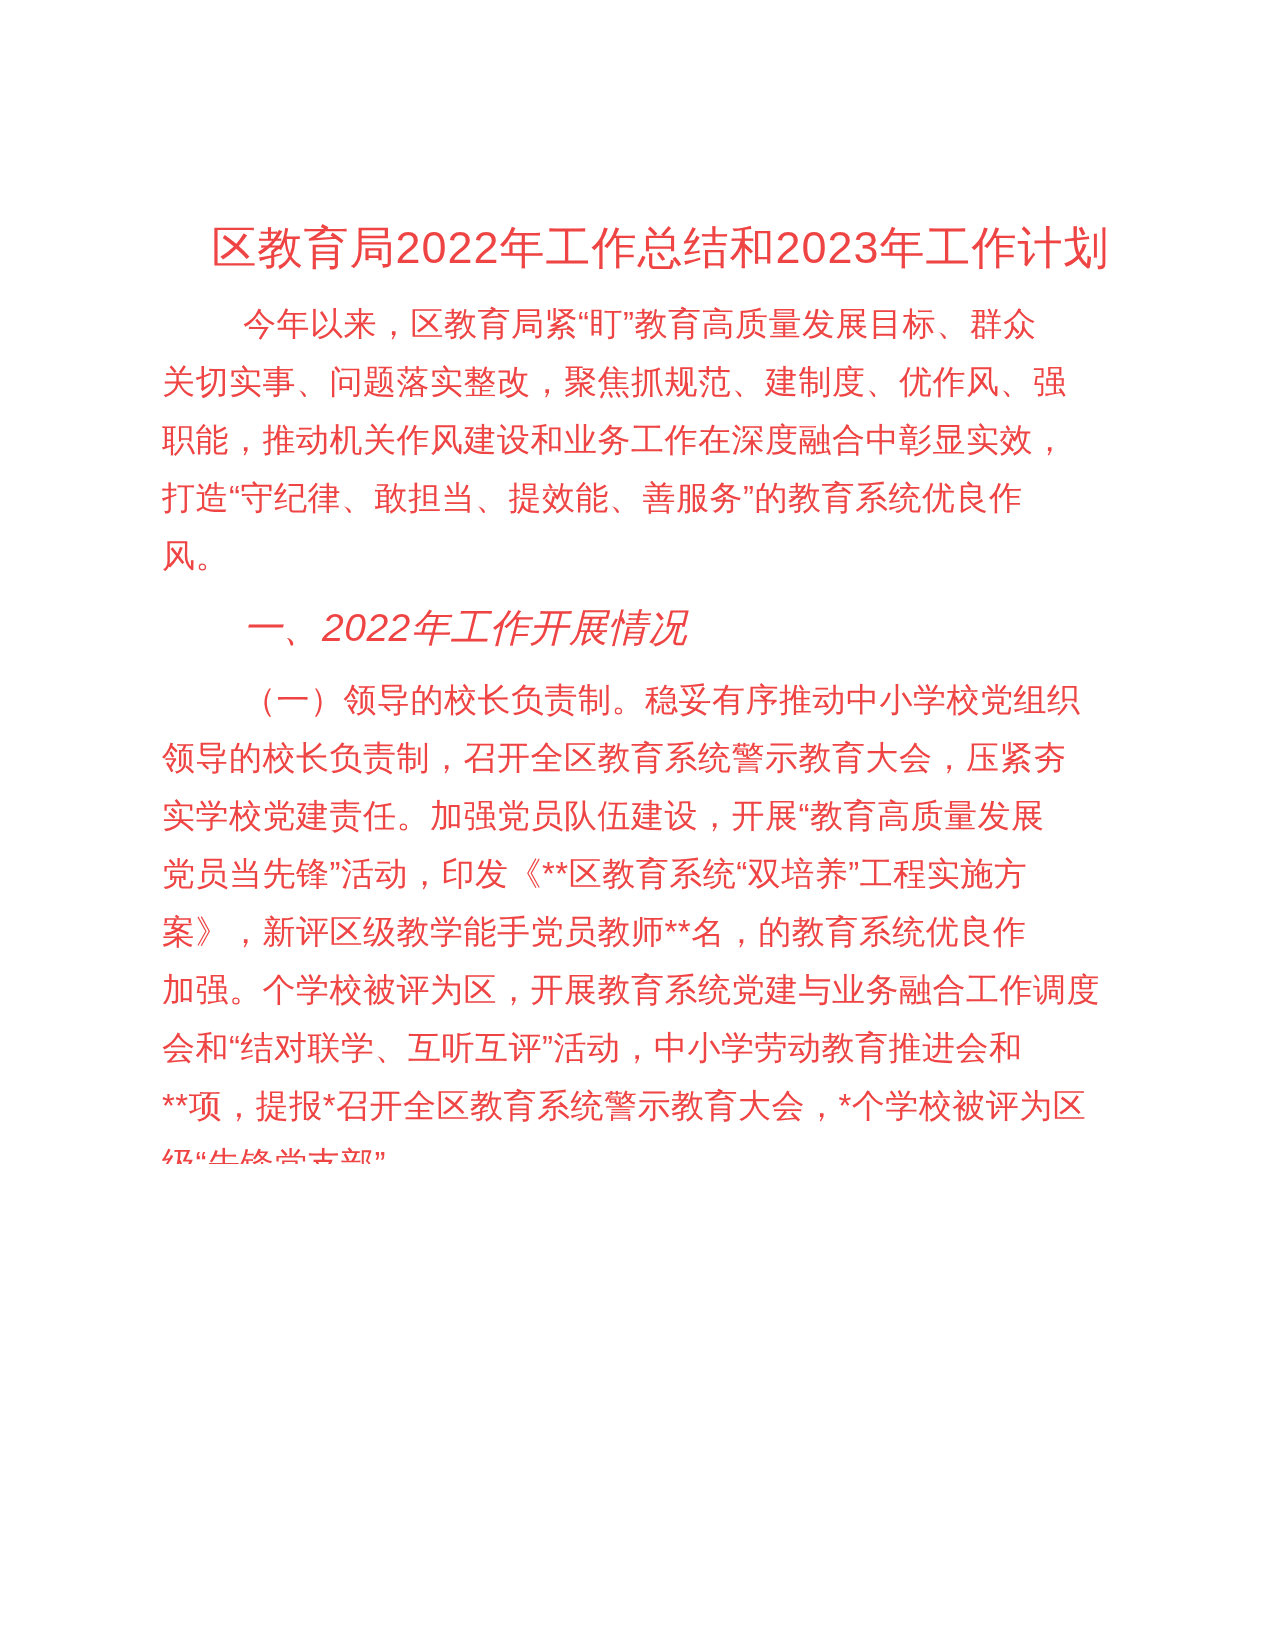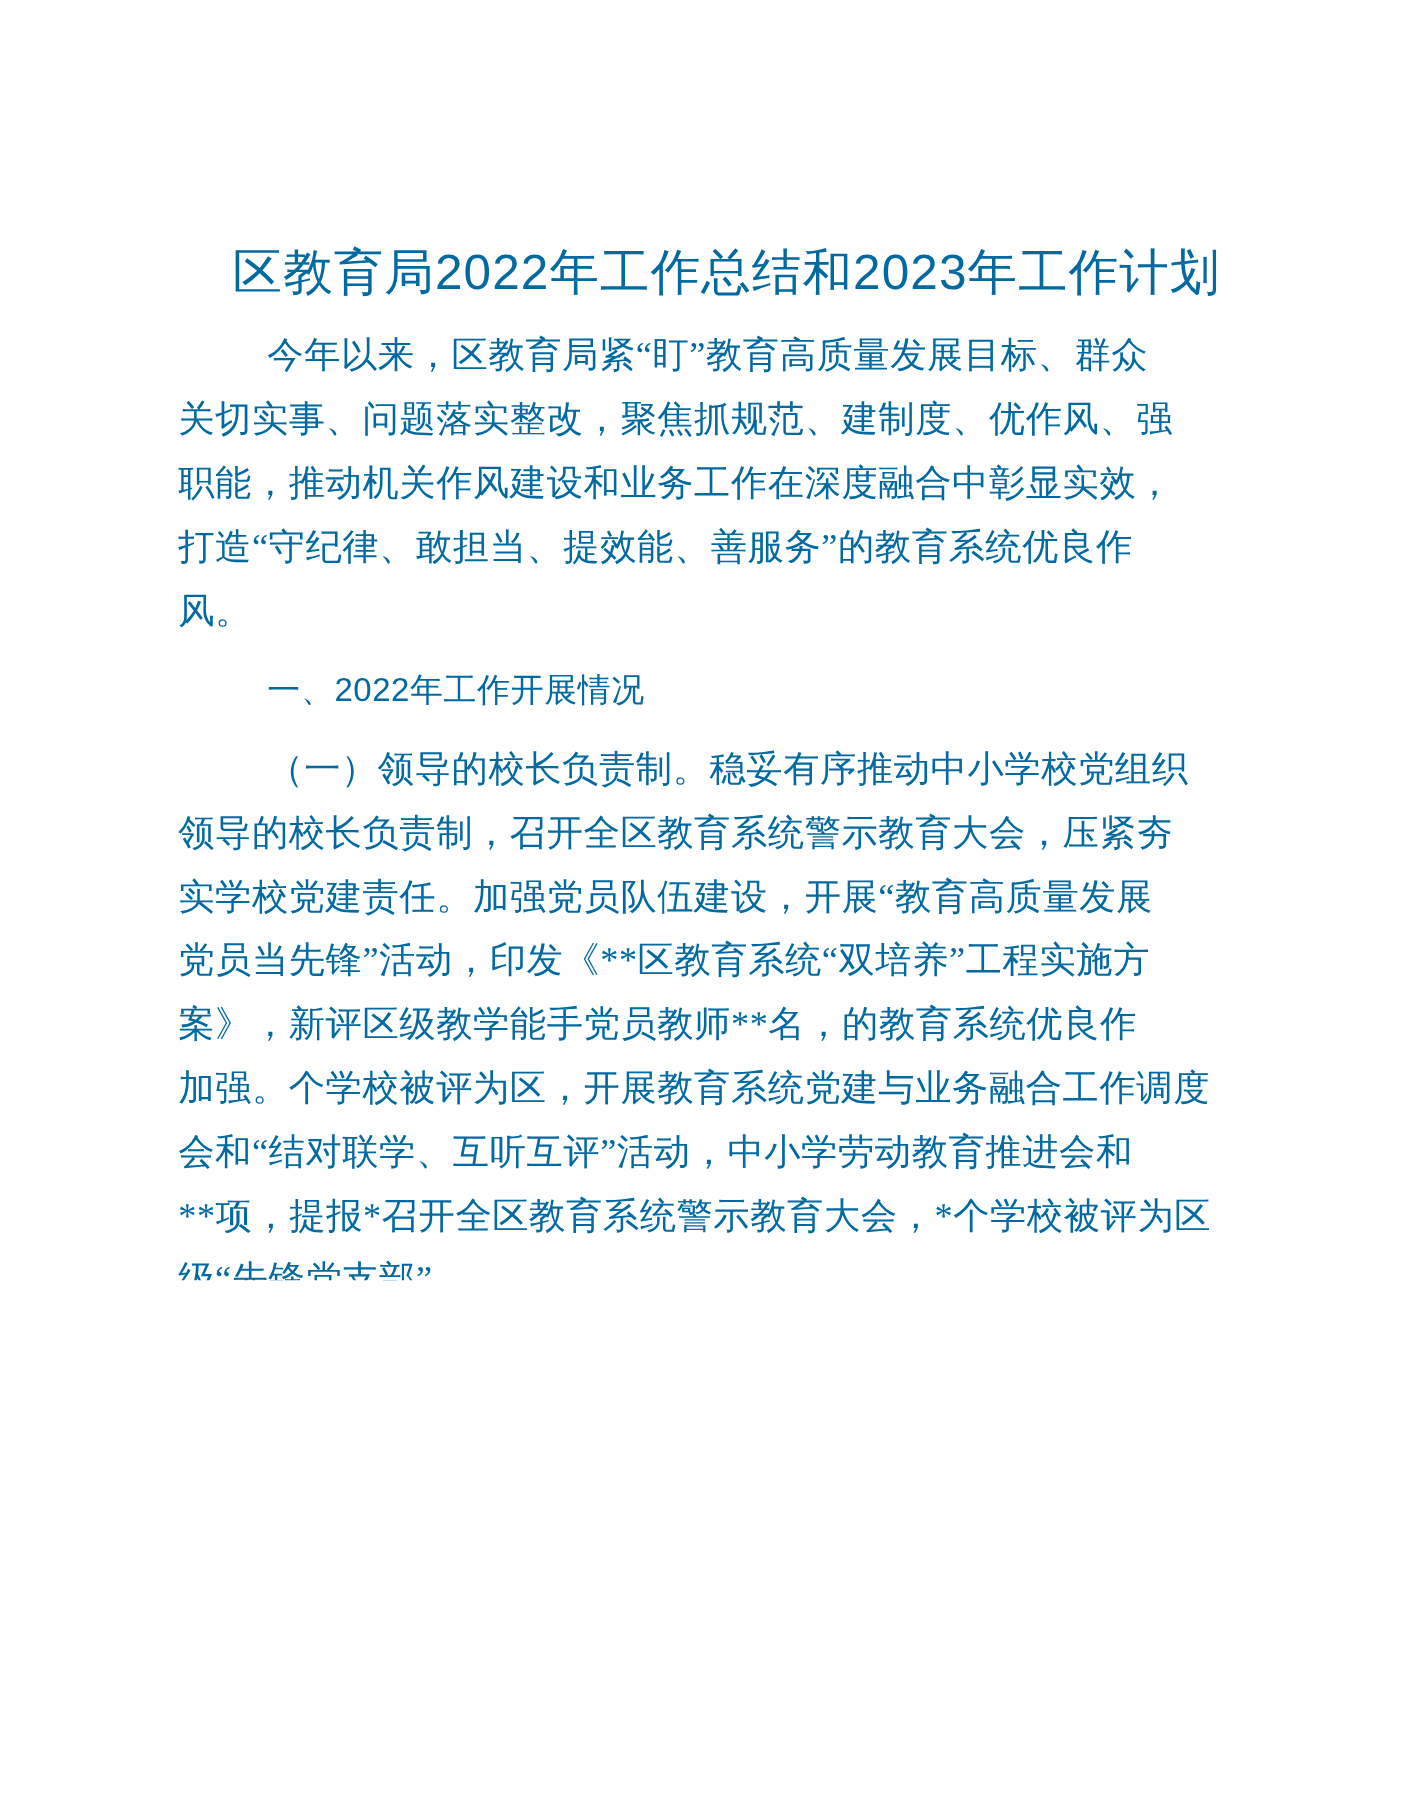--- a/index.html
+++ b/index.html
@@ -6,55 +6,55 @@
     margin: 0;
     padding: 0;
     background: #ffffff;
   }
   .page {
     position: relative;
     width: 1275px;
     height: 1164px;
     margin: 0 auto;
     background: #ffffff;
-    color: #0369a1;
+    color: #ef4444;
     box-sizing: border-box;
     padding: 217px 116px 0 162px;
     overflow: hidden;
     font-family: "Liberation Sans", "DejaVu Sans", sans-serif;
   }
   .doc-title {
     font-size: 45px;
     font-weight: 400;
     text-align: center;
     line-height: 62px;
     margin: 0 0 16px 0;
     letter-spacing: 1px;
     white-space: nowrap;
   }
   .para {
     margin: 0 0 14px 0;
-    font-family: Liberation Serif, serif;
   }
   .line {
     font-size: 33px;
     line-height: 58px;
     letter-spacing: 0.5px;
     white-space: nowrap;
   }
   .line.indent {
     padding-left: 81px;
   }
   .section-heading {
-    font-size: 30px;
+    font-size: 39px;
     line-height: 58px;
     padding-left: 81px;
     margin: 0 0 14px 0;
     letter-spacing: 0.5px;
     white-space: nowrap;
+    font-style: italic;
   }
 </style>
 </head>
 <body>
 
 <div class="page">
 
   <h1 class="doc-title">区教育局2022年工作总结和2023年工作计划</h1>
 
   <div class="para">

